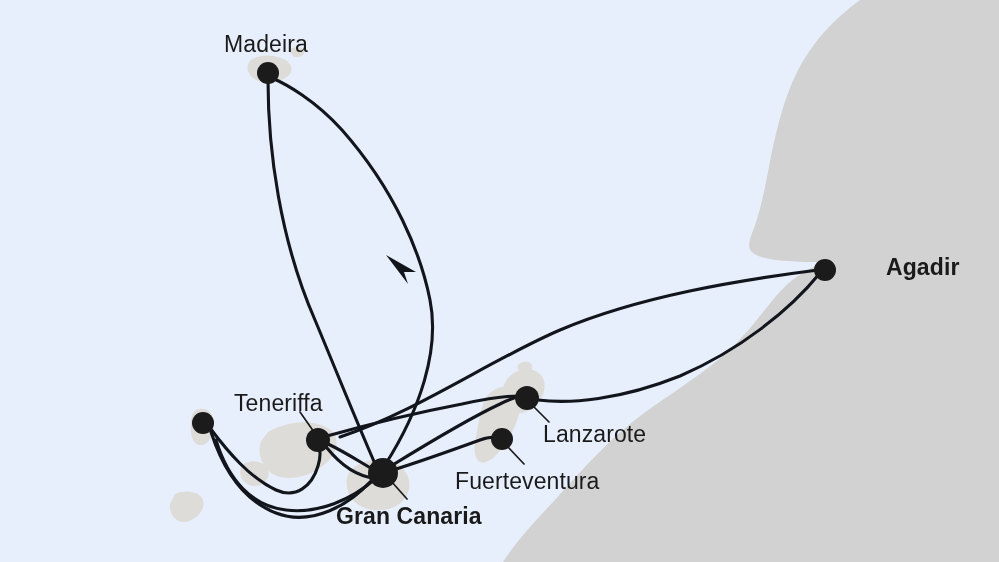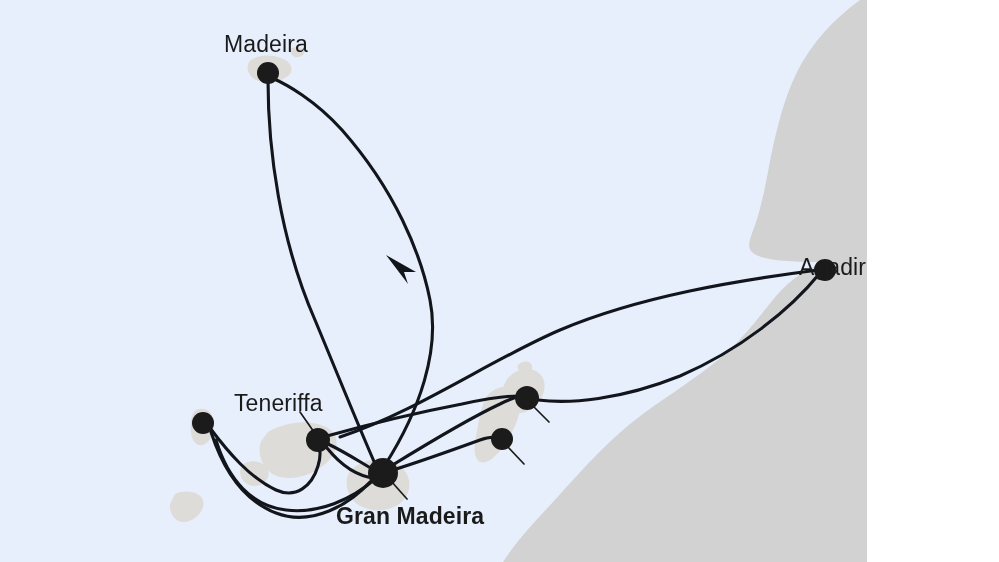--- a/index.html
+++ b/index.html
@@ -2,21 +2,21 @@
 <html><head>
 <meta charset="utf-8">
 <style>
   html, body {
     margin: 0;
     padding: 0;
     background: #ffffff;
   }
   #map-root {
     position: relative;
-    width: 867px;
+    width: 999px;
     height: 562px;
     overflow: hidden;
     font-family: "Liberation Sans", sans-serif;
     background: #e8effc;
   }
   #map-svg {
     position: absolute;
     top: 0;
     left: 0;
     width: 999px;
@@ -119,22 +119,24 @@
       <circle cx="203" cy="423" r="11"></circle>
       <circle cx="318" cy="440" r="12"></circle>
       <circle cx="383" cy="473" r="15"></circle>
       <circle cx="502" cy="439" r="11"></circle>
       <circle cx="527" cy="398" r="12"></circle>
     </g>
   </svg>
 
   <div class="port-label" style="left:224px; top:33px;">Madeira</div>
 
-  <div class="port-label" style="left:799px; top:256px;">Agadir</div>
+  <div class="port-label" style="left:886px; top:256px;font-weight:bold;">Agadir</div>
 
 
   <div class="port-label" style="left:234px; top:392px;">Teneriffa</div>
 
-  <div class="port-label bold" style="left:336px; top:505px;">Gran Madeira</div>
+  <div class="port-label bold" style="left:336px; top:505px;">Gran Canaria</div>
 
+  <div class="port-label" style="left:455px; top:470px;">Fuerteventura</div>
 
+  <div class="port-label" style="left:543px; top:423px;">Lanzarote</div>
 
 </div>
 
 </body></html>

